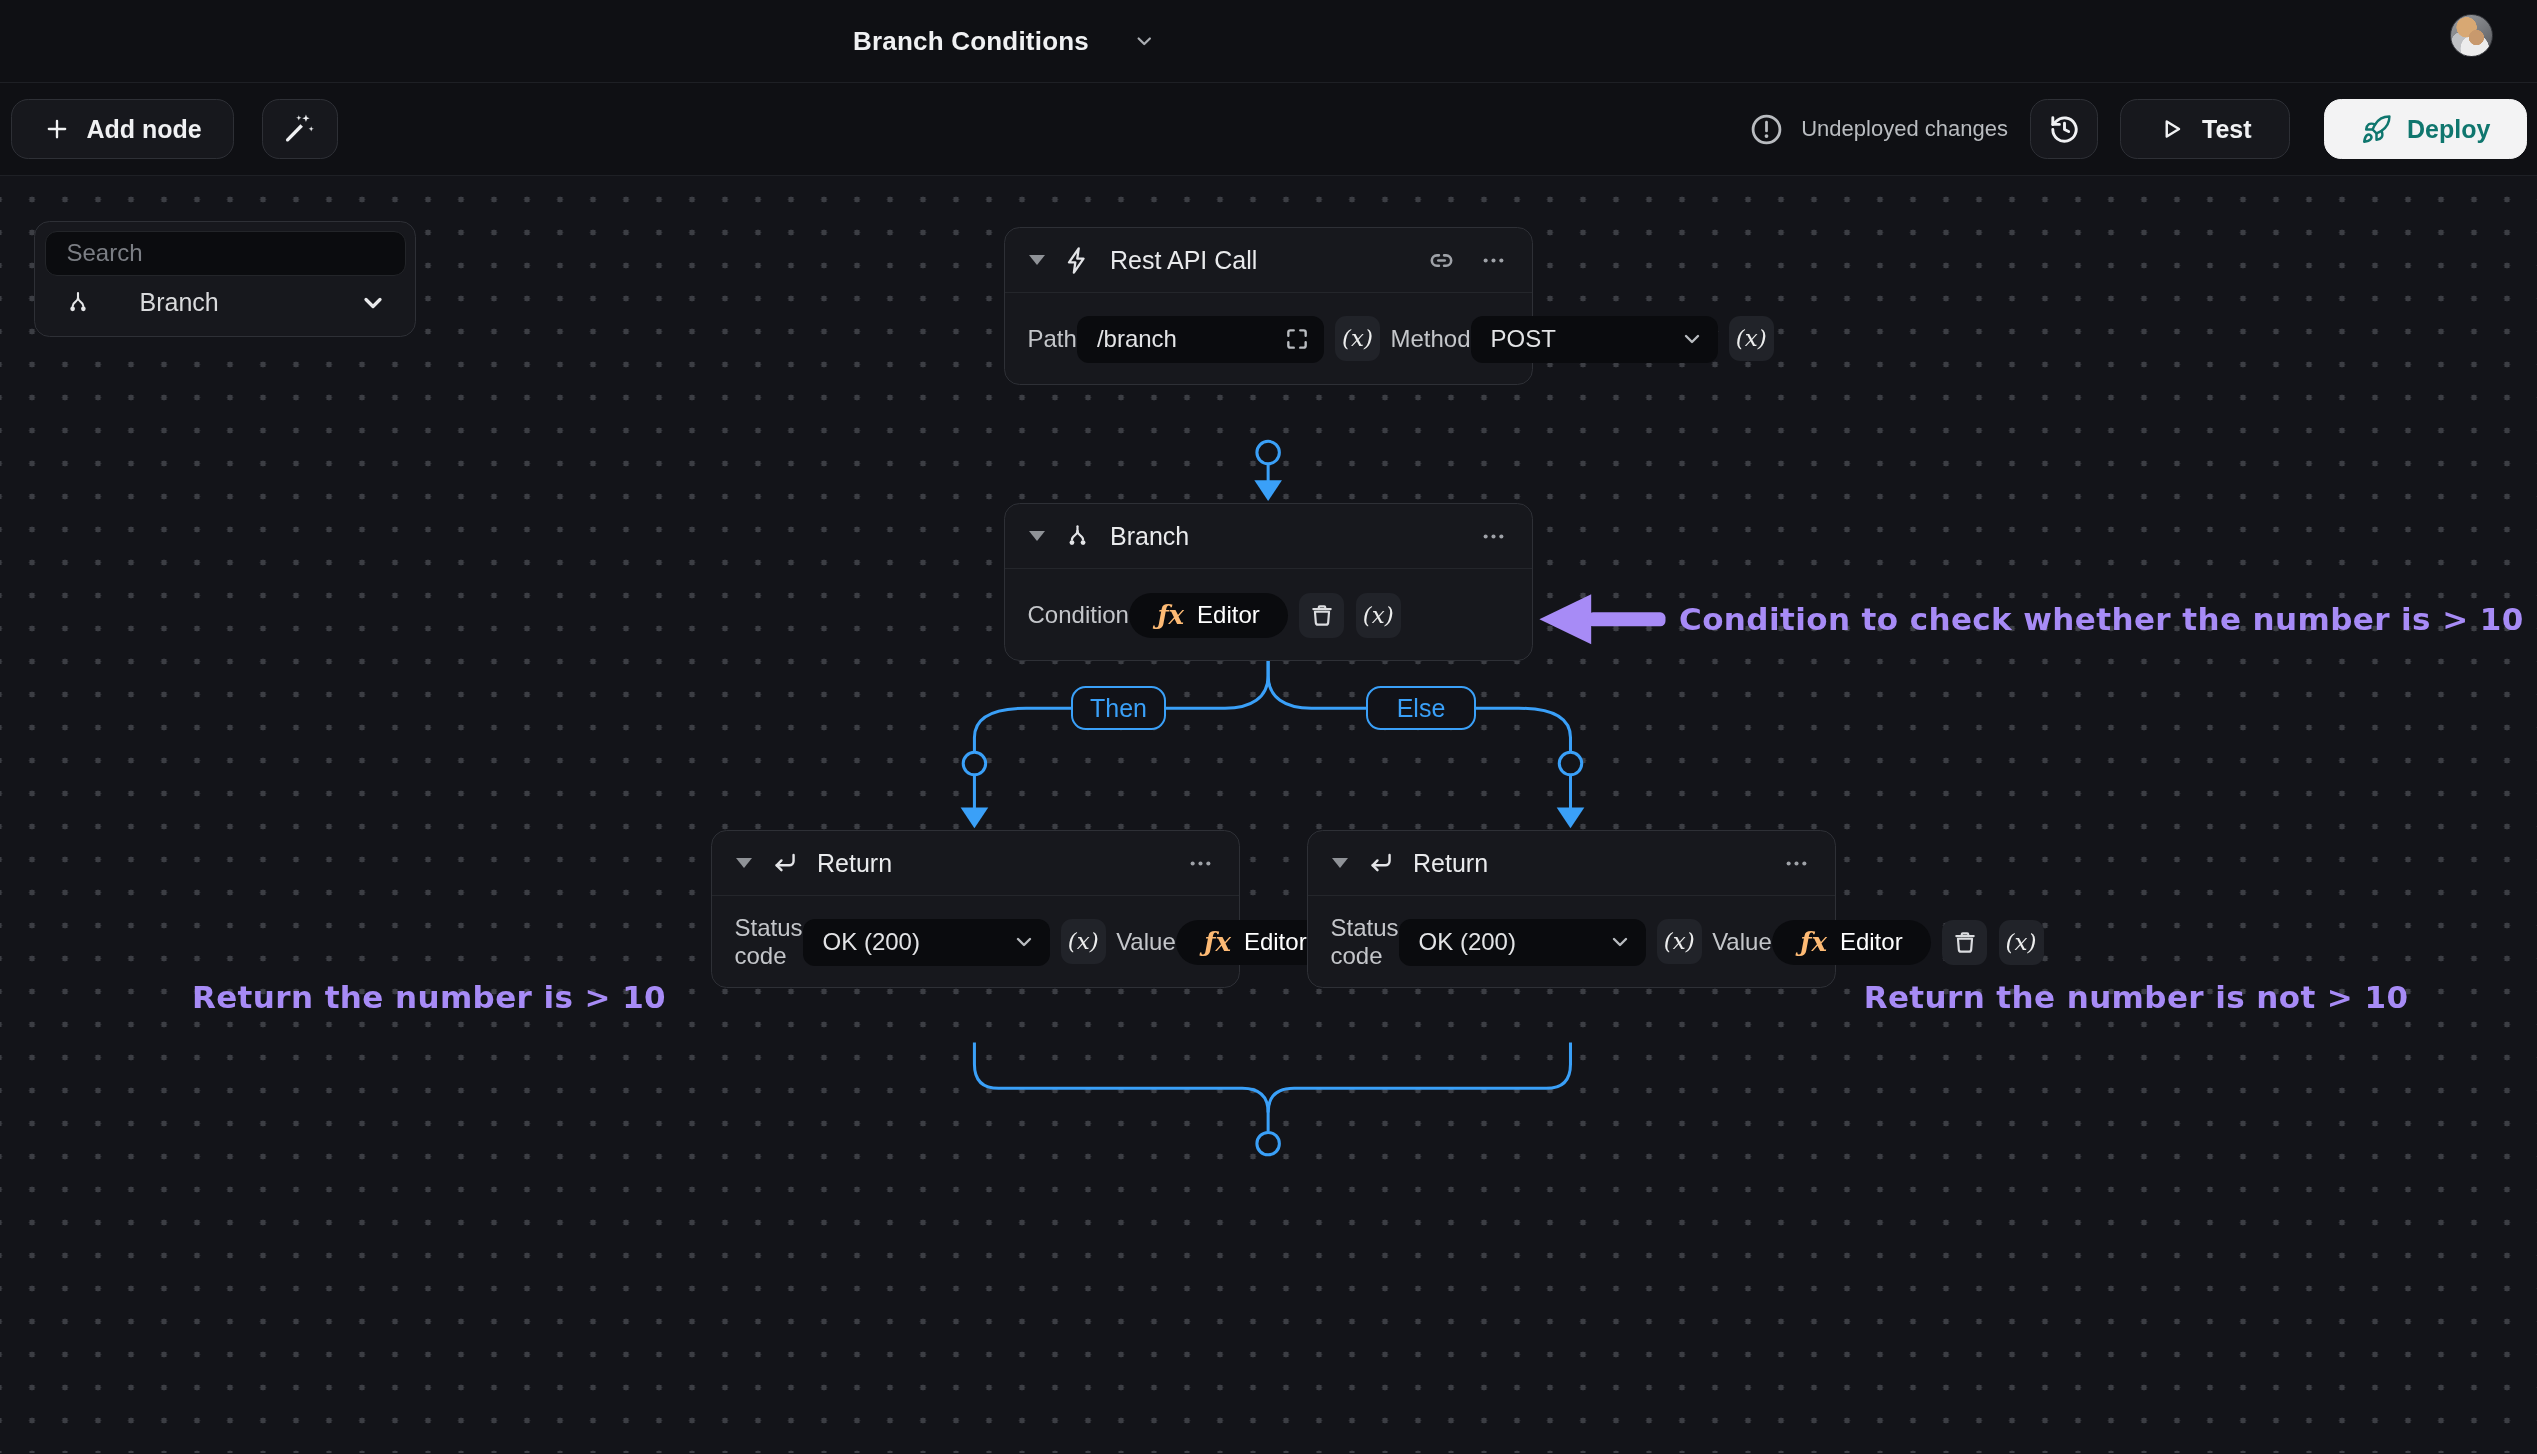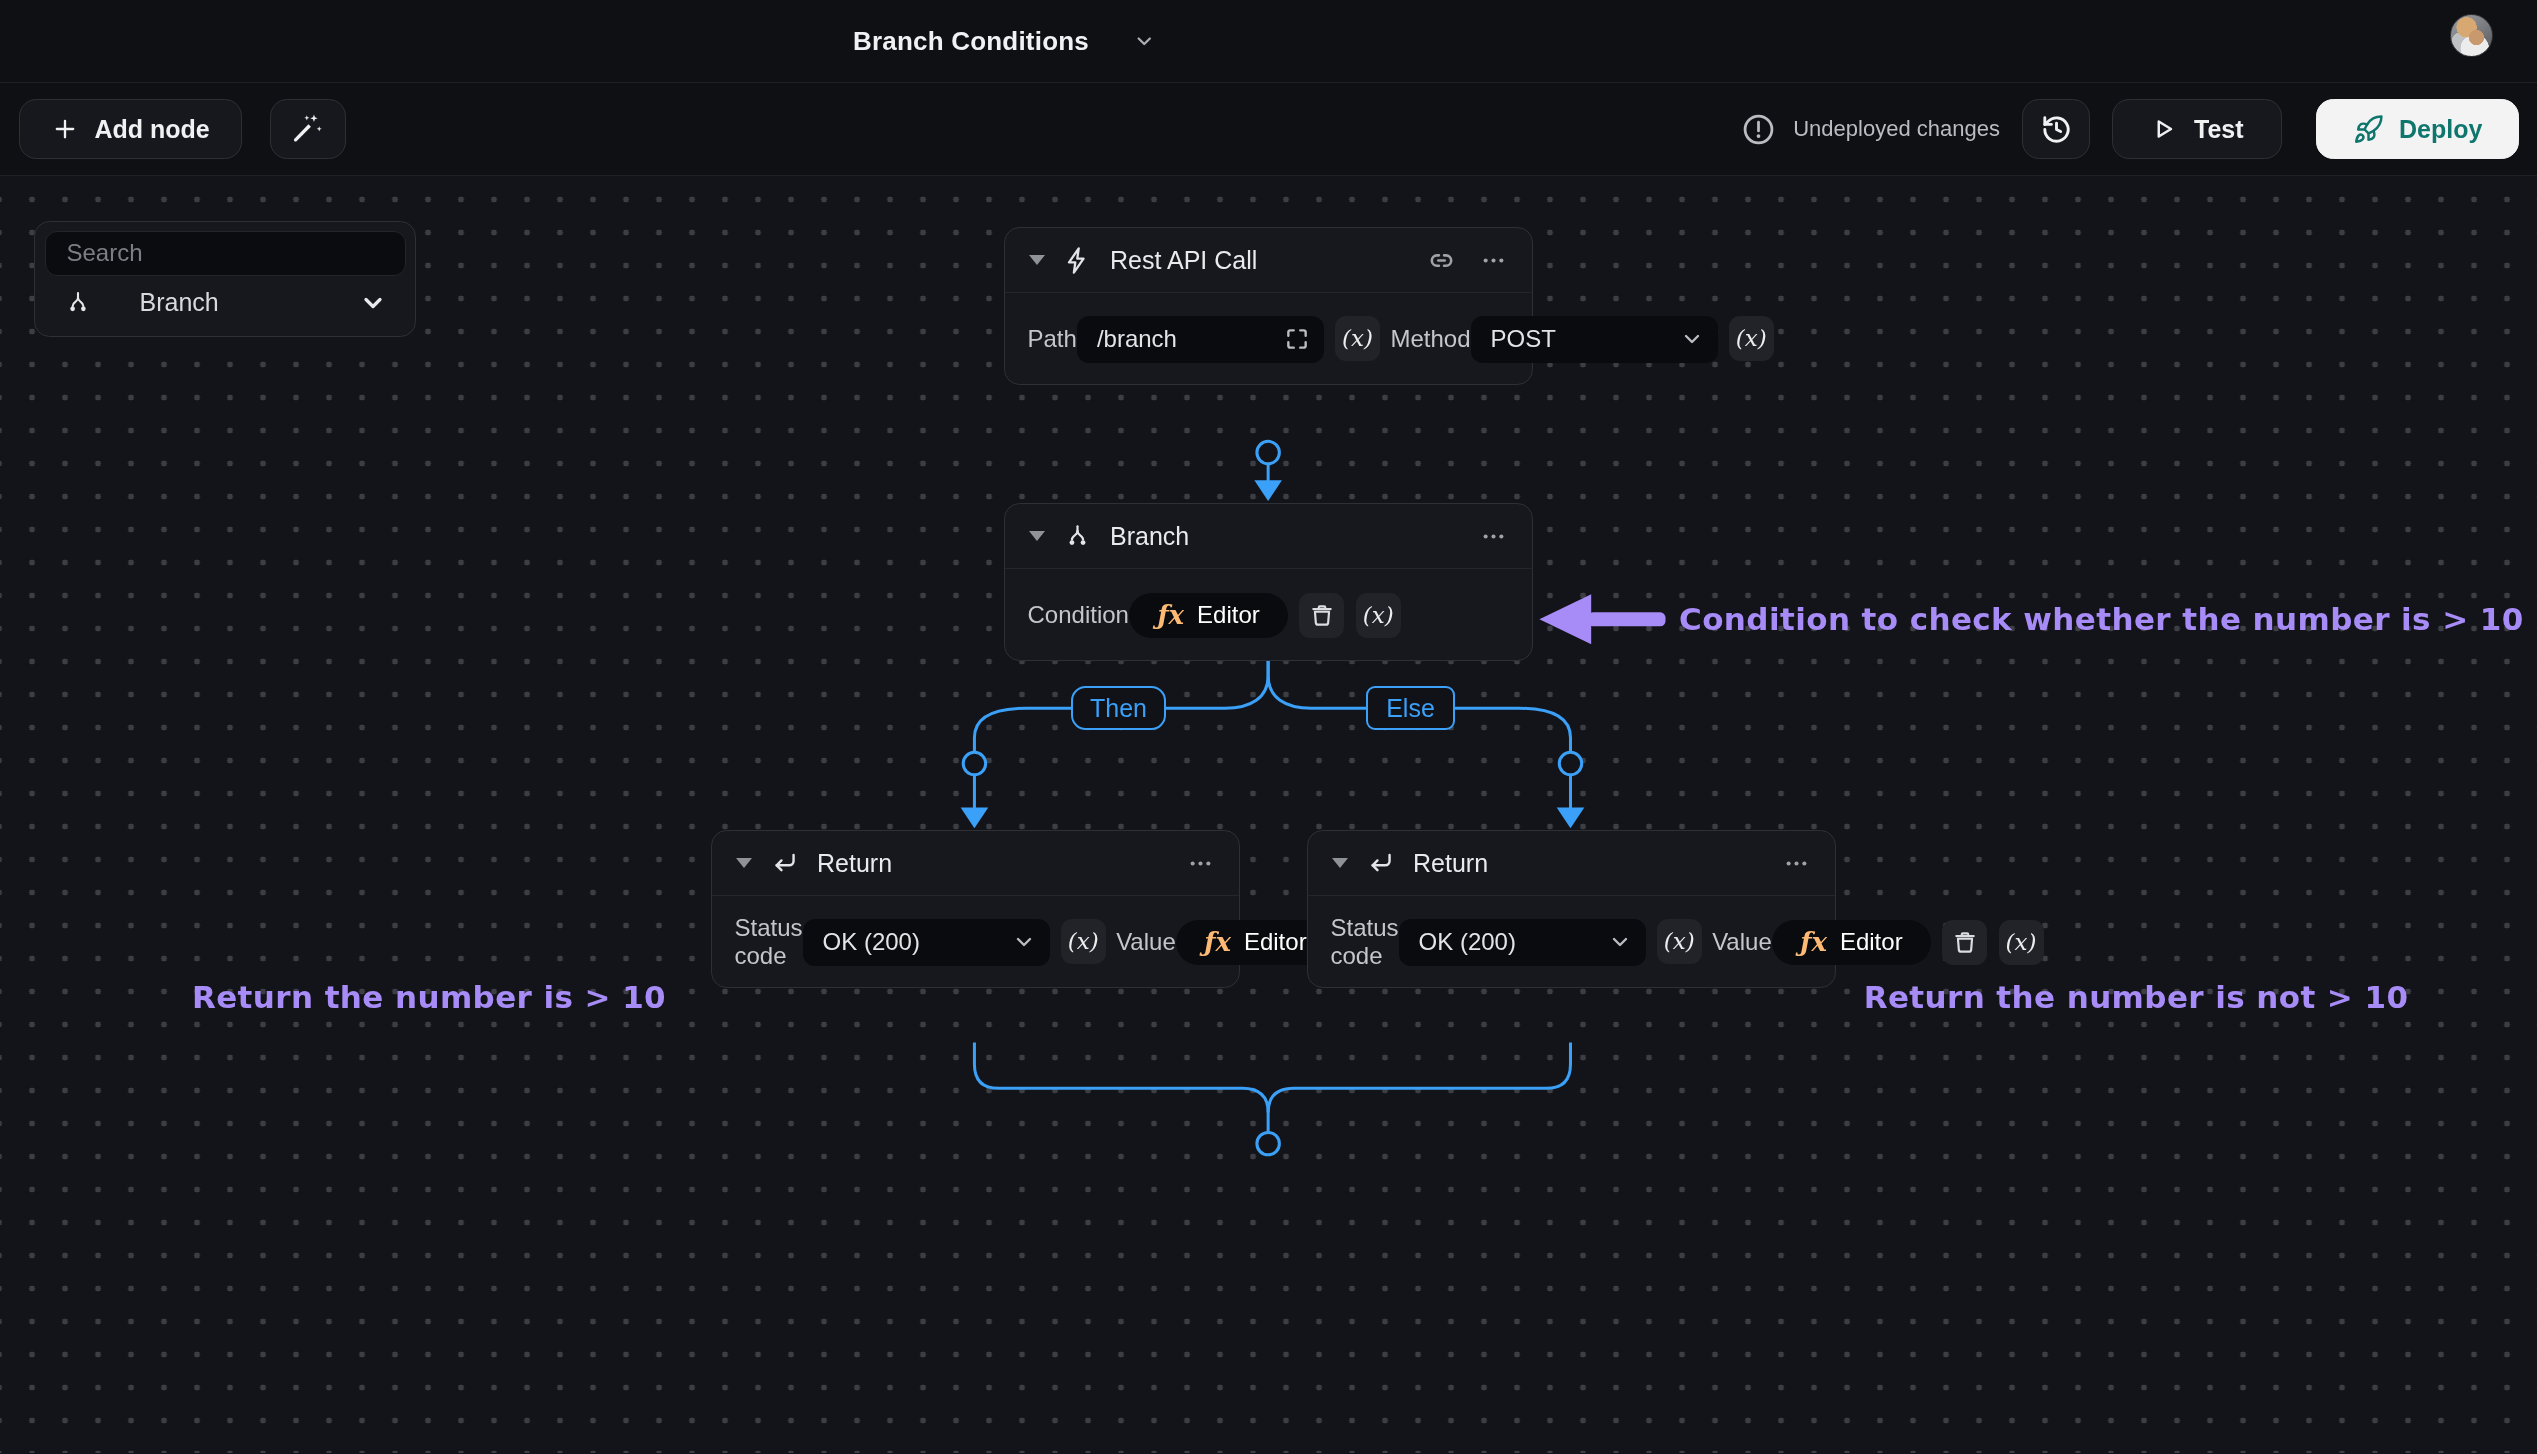--- a/index.html
+++ b/index.html
@@ -13,21 +13,21 @@
   .avatar { position:absolute; right:45px; top:14px; width:43px; height:43px; border-radius:50%;
     background:
       radial-gradient(circle at 62% 55%, #c8996d 0 22%, transparent 23%),
       radial-gradient(circle at 38% 30%, #d8a873 0 26%, transparent 27%),
       radial-gradient(circle at 58% 82%, #ececec 0 34%, transparent 35%),
       radial-gradient(circle at 30% 70%, #bfc1c4 0 30%, transparent 31%),
       linear-gradient(140deg,#9d9fa3 0%, #77797d 55%, #54565b 100%);
     border:0.9px solid #33353a; cursor:pointer; }
 
   .toolbar { height:93px; background:#0f1014; border-bottom:1.7px solid #1e2025;
-    display:flex; align-items:center; padding:0 19px;gap:14px; }
+    display:flex; align-items:center; padding:0 11px;gap:14px; }
   .tb-btn { height:60px; display:flex; align-items:center; justify-content:center; gap:15.5px;
     background:#17181d; border:1.7px solid #2e3036; border-radius:17.3px; color:#f0f1f3;
     font-size:25px; font-weight:600; cursor:pointer; }
   .btn-add { padding:0 31px; }
   .btn-wand { width:76px; margin-left:14px; }
   .tb-right { margin-left:auto; display:flex; align-items:center; }
   .undeployed { display:flex; align-items:center; gap:17.3px; color:#b9bcc0; font-size:22px; font-weight:400; }
   .btn-history { width:68px; margin-left:22.5px; }
   .btn-test { width:170px; margin-left:21.6px; }
   .btn-deploy { width:203px; margin-left:34px; background:#f3f3f4; border-color:#f3f3f4; color:#0f766e; }
@@ -439,20 +439,20 @@
           </span>
           <span class="icon-btn">
             <span class="vbadge">(x)</span>
           </span>
         </span>
       </div>
     </div>
   </div>
 
   <div class="edge-pill" style="left:1071px; top:510px; width:95px; height:44px;">Then</div>
-  <div class="edge-pill" style="left:1366px; top:510px; width:89px; height:44px;border-radius:9px;">Else</div>
+  <div class="edge-pill" style="left:1366px; top:510px; width:110px; height:44px;">Else</div>
 
   <div class="annotation" style="left:1679px; top:443px; transform:translateY(-50%);">Condition to check whether the number is &gt; 10</div>
   <div class="annotation" style="left:429px; top:821px; transform:translate(-50%,-50%);">Return the number is &gt; 10</div>
   <div class="annotation" style="left:2136px; top:821px; transform:translate(-50%,-50%);">Return the number is not &gt; 10</div>
 
 </div>
 
 
 </body></html>

